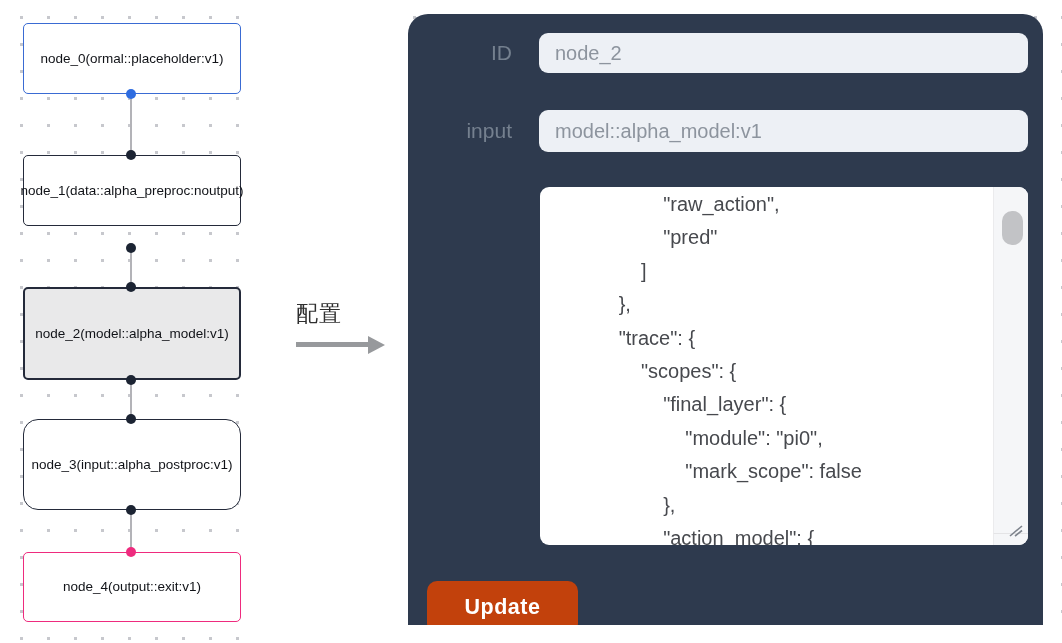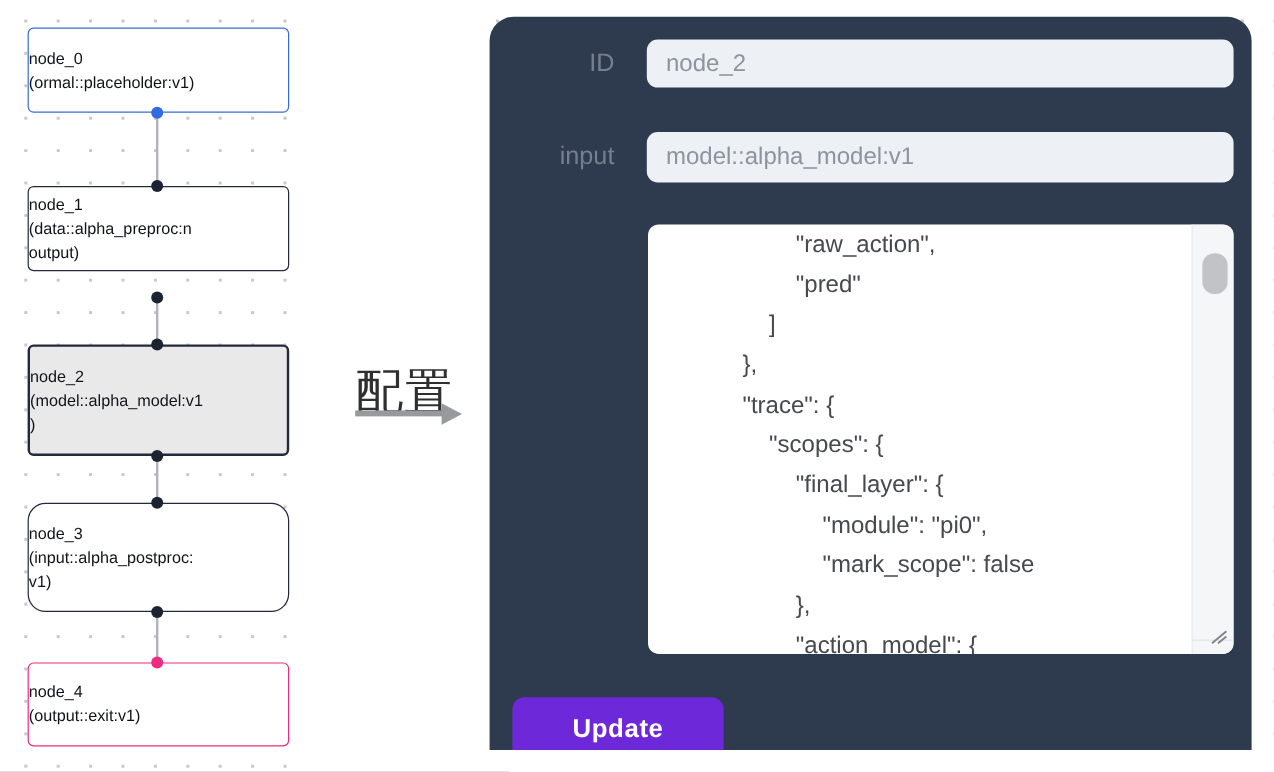--- a/index.html
+++ b/index.html
@@ -13,21 +13,21 @@
     background-image: radial-gradient(circle, #c7c8cd 1.5px, rgba(0,0,0,0) 1.6px);
     background-size: 27px 27px;
   }
   .dots-left { left: 0; top: 0; width: 258px; height: 643px; background-position: 8px 4px; }
   .dots-right { left: 396px; top: 0; width: 666px; height: 625px; background-position: 5px 4px; }
 
   
   .node {
     position: absolute; left: 23px; width: 218px;
     background: #ffffff; border: 1.5px solid #242a3a; border-radius: 5px;
-    display: flex; flex-direction: column; align-items: flex-start; justify-content: center;
+    display: flex; align-items: center; justify-content: center;
     text-align: center; color: #111318; font-size: 13.5px; line-height: 20px;
     z-index: 2;
   }
   .node-0 { top: 23px; height: 71px; border-color: #3a6bd3; }
   .node-1 { top: 155px; height: 71px; }
   .node-2 { top: 287px; height: 93px; background: #e9e9ea; border-width: 2px; }
   .node-3 { top: 419px; height: 91px; border-radius: 15px; }
   .node-4 { top: 552px; height: 70px; border-color: #ee2b7e; }
 
   .edge { position: absolute; left: 130px; width: 1.5px; background: #b3b3b8; z-index: 1; }
@@ -36,21 +36,21 @@
   .edge-3 { top: 380px; height: 39px; }
   .edge-4 { top: 510px; height: 42px; }
 
   .handle { position: absolute; left: 126px; width: 10px; height: 10px;
     border-radius: 50%; background: #1c2433; z-index: 3; }
   .handle.blue { background: #2e6ce0; }
   .handle.pink { background: #ee2b7e; }
 
   
   .transition-label { position: absolute; left: 296px; top: 299px; width: 96px;
-    font-size: 40px; color: #2f2f2f; letter-spacing: 1px; }
+    font-size: 22px; color: #2f2f2f; letter-spacing: 1px; }
   .arrow-line { position: absolute; left: 296px; top: 342px; width: 74px; height: 5px;
     background: #97999c; }
   .arrow-head { position: absolute; left: 368px; top: 336px; width: 0; height: 0;
     border-top: 9px solid rgba(0,0,0,0); border-bottom: 9px solid rgba(0,0,0,0);
     border-left: 17px solid #97999c; }
 
   
   .panel { position: absolute; left: 408px; top: 14px; width: 635px; height: 611px;
     background: #2e3a4e; border-radius: 20px 20px 0 0; overflow: hidden; z-index: 4; }
   .panel-label { position: absolute; left: 0; width: 104px; text-align: right;
@@ -71,22 +71,22 @@
     padding-left: 12px; font-size: 20px; line-height: 33.4px; color: #47494e;
     font-family: "Liberation Sans", sans-serif; }
   .scroll-track { position: absolute; right: 0; top: 0; width: 35px; height: 346px;
     background: #f5f6f8; border-left: 1px solid #ebebed; }
   .scroll-thumb { position: absolute; left: 462px; top: 24px; width: 21px; height: 34px;
     border-radius: 10px; background: #c2c3c6; }
   .resize-corner { position: absolute; right: 0; top: 346px; width: 35px; height: 12px;
     background: #f5f6f8; border-left: 1px solid #ebebed; border-top: 1px solid #e4e4e6; }
   .resize-glyph { position: absolute; right: 4px; bottom: 8px; }
 
-  .update-btn { position: absolute; left: 19px; top: 567px; width: 176px; height: 52px;
-    background: #6d28d9; border: none; border-radius: 10px; color: #ffffff;
+  .update-btn { position: absolute; left: 19px; top: 567px; width: 151px; height: 52px;
+    background: #c2410c; border: none; border-radius: 10px; color: #ffffff;
     font-size: 21.5px; font-weight: bold; font-family: "Liberation Sans", sans-serif;
     letter-spacing: 0.5px; cursor: pointer; }
 </style>
 </head>
 <body>
 
 <div class="stage">
 
   <div class="dots dots-left"></div>
   <div class="dots dots-right"></div>

